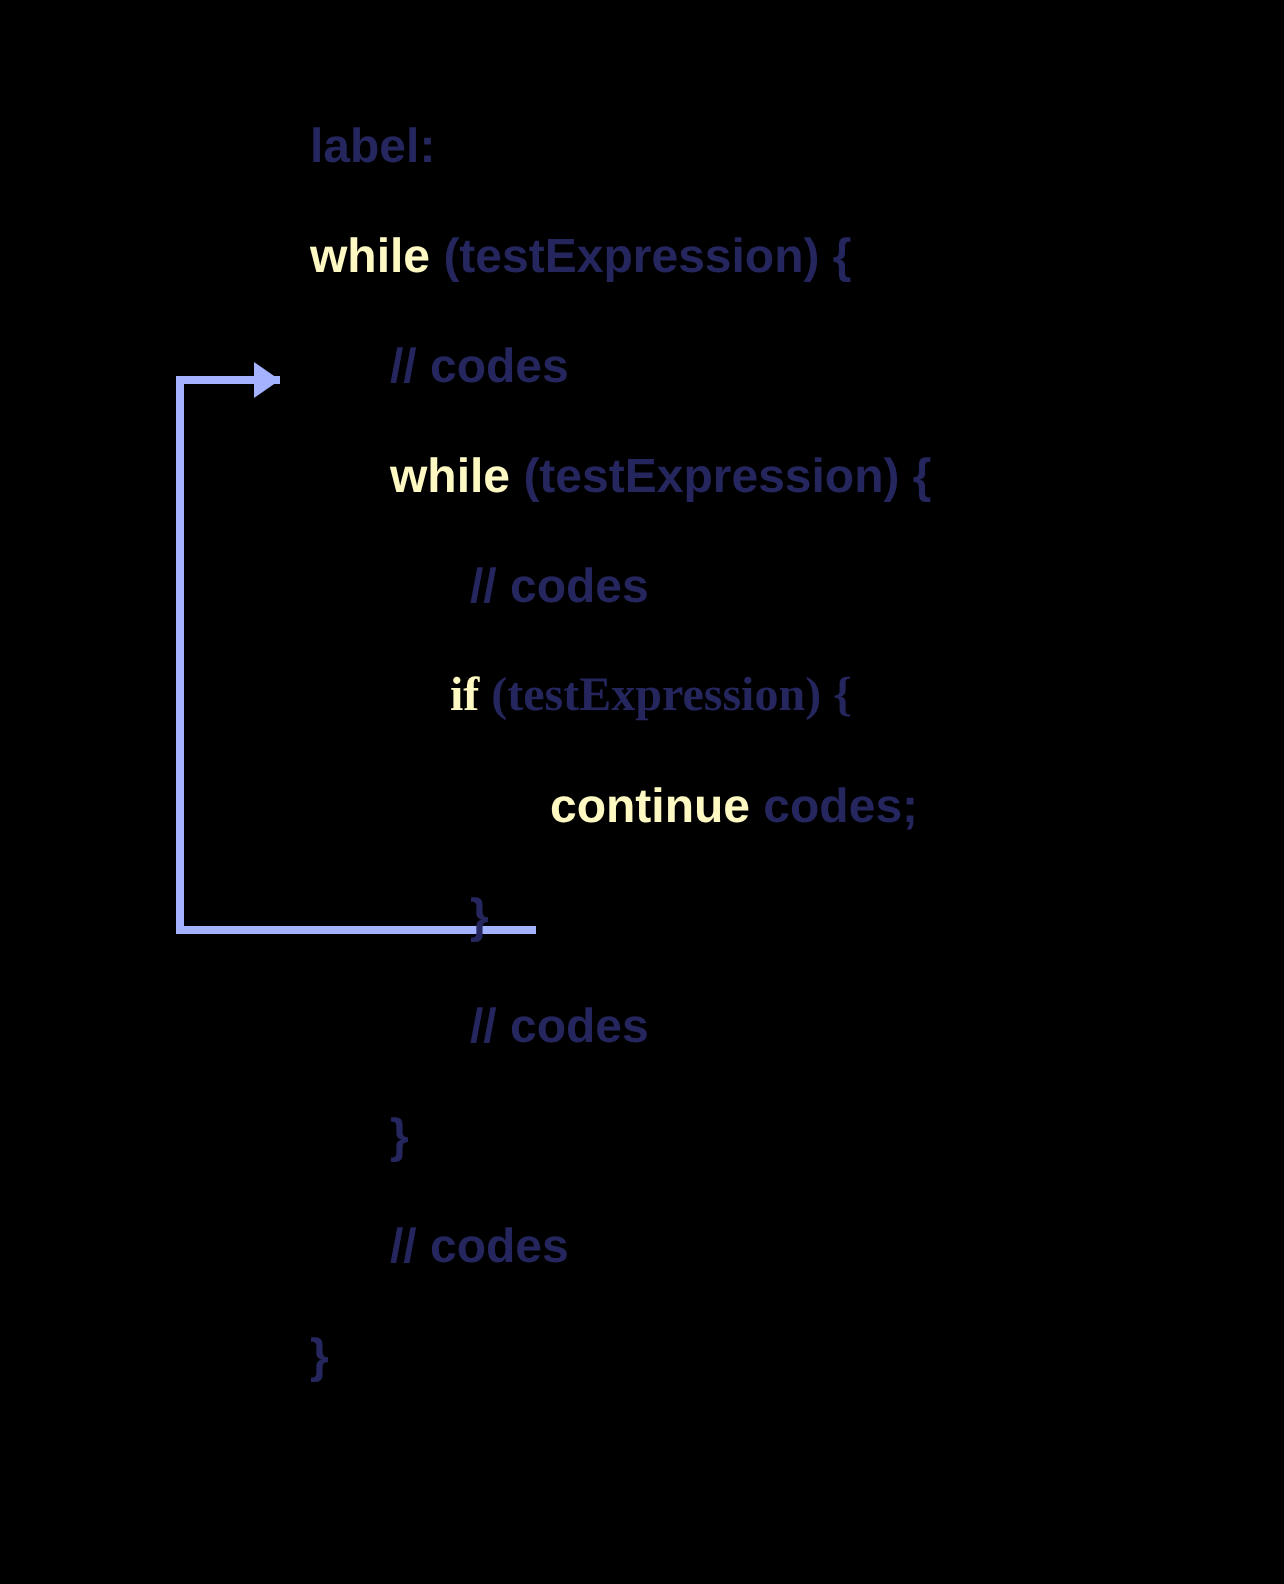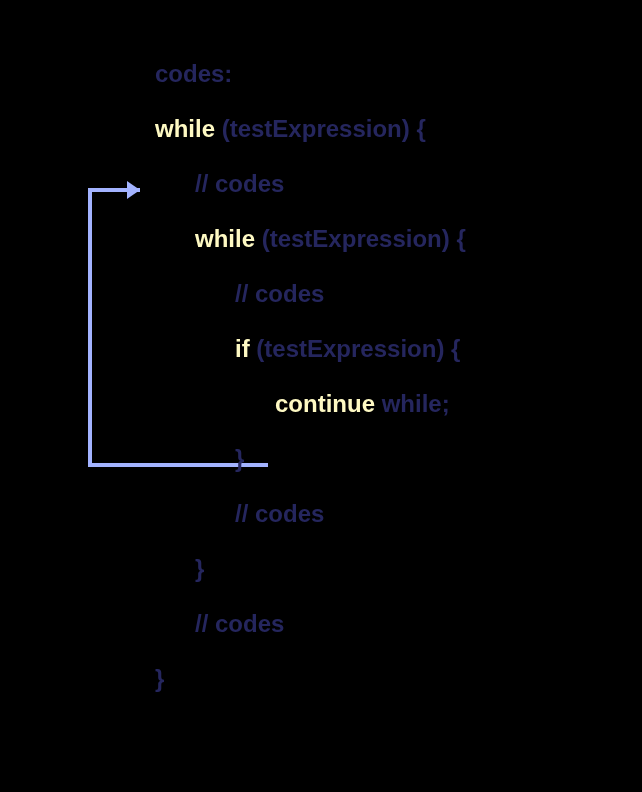--- a/index.html
+++ b/index.html
@@ -34,26 +34,26 @@
   </style>
 </head>
 <body>
 
 <div class="diagram">
   <svg class="arrow-svg" width="642" height="732">
     <path fill="none" stroke="#a3b3ff" stroke-width="4" d="M 268 405 L 90 405 L 90 130 L 140 130"></path>
     <path fill="#a3b3ff" d="M 140 130 L 127 121 L 127 139 Z"></path>
   </svg>
   <div id="lines-container">
-      <div class="line" style="left: 155px; top: 0px;"><span class="txt">codes:</span></div>
+      <div class="line" style="left: 155px; top: 0px;"><span class="txt">label:</span></div>
       <div class="line" style="left: 155px; top: 55px;"><span class="kw">while </span><span class="txt">(testExpression) {</span></div>
       <div class="line" style="left: 195px; top: 110px;"><span class="txt">// codes</span></div>
       <div class="line" style="left: 195px; top: 165px;"><span class="kw">while </span><span class="txt">(testExpression) {</span></div>
       <div class="line" style="left: 235px; top: 220px;"><span class="txt">// codes</span></div>
-      <div class="line" style="left: 235px; top: 275px;"><span class="kw">if </span><span class="txt">(testExpression) {</span></div>
-      <div class="line" style="left: 275px; top: 330px;"><span class="kw">continue </span><span class="txt">while;</span></div>
+      <div class="line" style="left: 225px; top: 275px; font-family: Liberation Serif, serif;"><span class="kw">if </span><span class="txt">(testExpression) {</span></div>
+      <div class="line" style="left: 275px; top: 330px;"><span class="kw">continue </span><span class="txt">codes;</span></div>
       <div class="line" style="left: 235px; top: 385px;"><span class="txt">}</span></div>
       <div class="line" style="left: 235px; top: 440px;"><span class="txt">// codes</span></div>
       <div class="line" style="left: 195px; top: 495px;"><span class="txt">}</span></div>
       <div class="line" style="left: 195px; top: 550px;"><span class="txt">// codes</span></div>
       <div class="line" style="left: 155px; top: 605px;"><span class="txt">}</span></div>
     </div>
 </div>
 
 </body></html>

